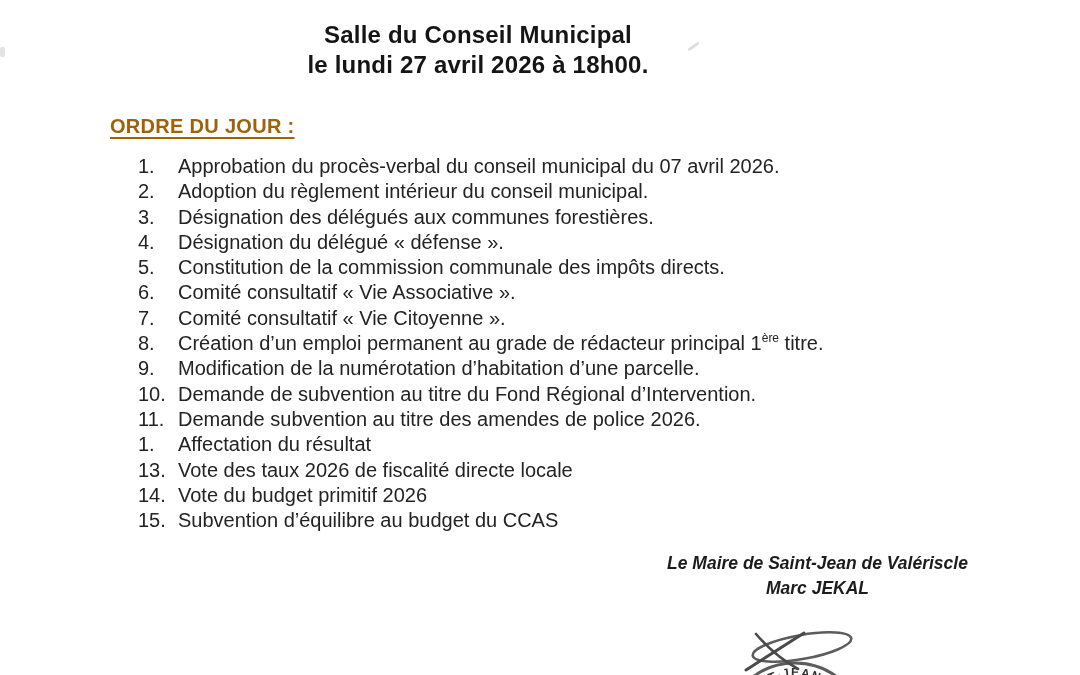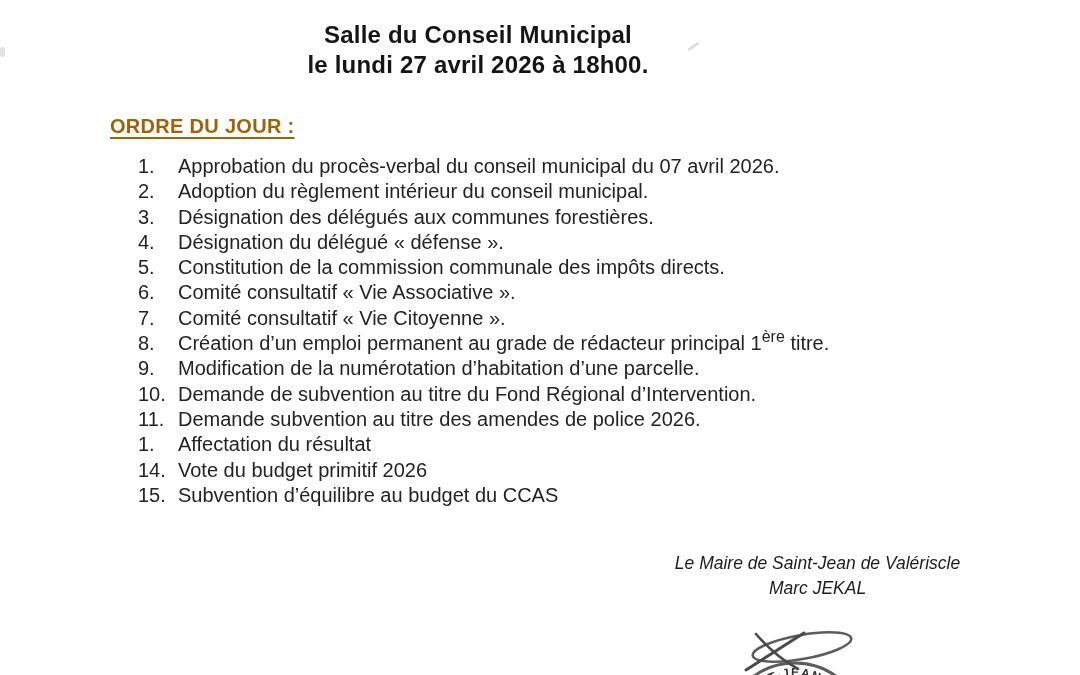--- a/index.html
+++ b/index.html
@@ -55,39 +55,39 @@
     line-height: 25.3px;
     color: #232323;
   }
   .agenda-row { display: flex; }
   .agenda-num {
     flex: none;
     width: 40px;
   }
   .agenda-txt { flex: auto; white-space: nowrap; }
   .agenda-txt sup {
-    font-size: 16px;
+    font-size: 12px;
     line-height: 0;
     vertical-align: super;
     margin-top: 44px;
   }
 
   
   .signature-block {
     position: absolute;
     top: 551px;
     left: 650px;
     width: 335px;
     text-align: center;
     font-style: italic;
     font-size: 17.5px;
     line-height: 24.5px;
     color: #1c1c1c;
   }
-  .signature-block .sig-bold { font-weight: normal; }
+  .signature-block .sig-bold { font-weight: bold; }
 
   
   .stamp-wrap {
     position: absolute;
     left: 710px;
     top: 630px;
     width: 240px;
     height: 45px;
     overflow: hidden;
   }
@@ -168,20 +168,24 @@
   </div>
   <div class="agenda-row">
     <span class="agenda-num">11.</span>
     <span class="agenda-txt">Demande subvention au titre des amendes de police 2026.</span>
   </div>
   <div class="agenda-row">
     <span class="agenda-num">1.</span>
     <span class="agenda-txt">Affectation du résultat</span>
   </div>
   <div class="agenda-row">
+    <span class="agenda-num">13.</span>
+    <span class="agenda-txt">Vote des taux 2026 de fiscalité directe locale</span>
+  </div>
+  <div class="agenda-row">
     <span class="agenda-num">14.</span>
     <span class="agenda-txt">Vote du budget primitif 2026</span>
   </div>
   <div class="agenda-row">
     <span class="agenda-num">15.</span>
     <span class="agenda-txt">Subvention d’équilibre au budget du CCAS</span>
   </div>
 </div>
 
 <div class="signature-block">

